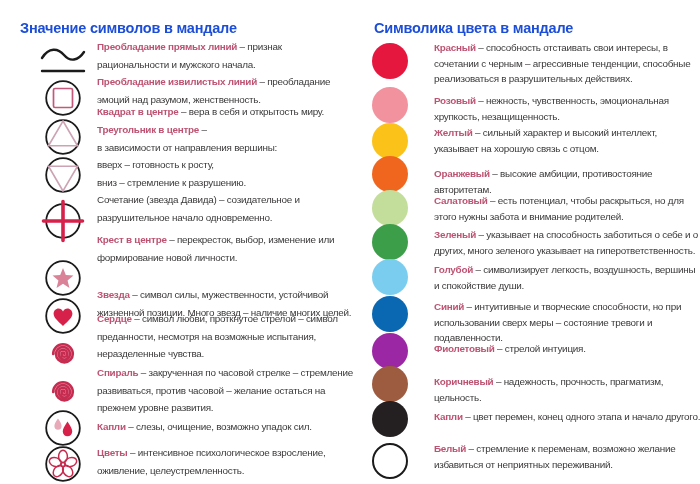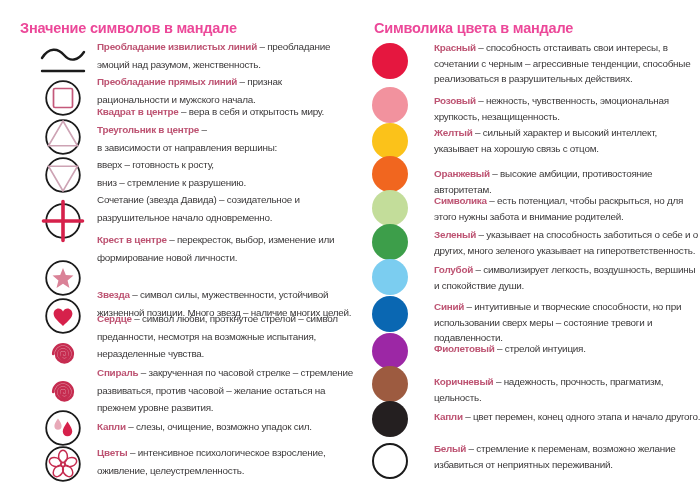--- a/index.html
+++ b/index.html
@@ -3,21 +3,21 @@
 <meta charset="utf-8">
 <style>
   html,body { margin:0; padding:0; }
   body {
     width:700px; height:484px; position:relative; overflow:hidden;
     background:#ffffff; color:#3b393a;
     font-family:"Liberation Sans", sans-serif;
   }
   .heading {
     position:absolute; top:10px;
-    font-size:14.5px; font-weight:bold; color:#ec4899; letter-spacing:-0.2px;
+    font-size:14.5px; font-weight:bold; color:#1d4ed8; letter-spacing:-0.2px;
   }
   #symbols-heading { left:20px; }
   #colors-heading  { left:374px; }
 
   .tblock { position:absolute; }
   .ltext { left:97px;  width:256px; font-size:9.9px; line-height:17.5px; letter-spacing:-0.25px; }
   .rtext { left:434px; width:268px; font-size:9.9px; line-height:15.5px; letter-spacing:-0.25px; }
   .entry { margin:0; white-space:pre-line; }
   .lead  { font-weight:bold; color:#bd5372; }
 
@@ -92,22 +92,22 @@
       <ellipse cx="0" cy="-8" rx="4.4" ry="6.2"></ellipse>
       <ellipse cx="0" cy="-8" rx="4.4" ry="6.2" transform="rotate(72)"></ellipse>
       <ellipse cx="0" cy="-8" rx="4.4" ry="6.2" transform="rotate(144)"></ellipse>
       <ellipse cx="0" cy="-8" rx="4.4" ry="6.2" transform="rotate(216)"></ellipse>
       <ellipse cx="0" cy="-8" rx="4.4" ry="6.2" transform="rotate(288)"></ellipse>
       <circle cx="0" cy="0" r="2.3"></circle>
     </g>
   </svg>
 
   <div class="tblock ltext" style="top:38px">
+    <p class="entry"><span class="lead">Преобладание прямых линий</span><span> – признак рациональности и мужского начала.</span></p>
     <p class="entry"><span class="lead">Преобладание извилистых линий</span><span> – преобладание эмоций над разумом, женственность.</span></p>
-    <p class="entry"><span class="lead">Преобладание прямых линий</span><span> – признак рациональности и мужского начала.</span></p>
   </div>
 
   <div class="tblock ltext" style="top:103px">
     <p class="entry"><span class="lead">Квадрат в центре</span><span> – вера в себя и открытость миру.</span></p>
   </div>
 
   <div class="tblock ltext" style="top:121px">
     <p class="entry"><span class="lead">Треугольник в центре</span><span> –
 в зависимости от направления вершины:
 вверх – готовность к росту,
@@ -162,21 +162,21 @@
   <div class="tblock rtext" style="top:93px">
     <p class="entry"><span class="lead">Розовый</span><span> – нежность, чувственность, эмоциональная хрупкость, незащищенность.</span></p>
   </div>
   <div class="tblock rtext" style="top:125px">
     <p class="entry"><span class="lead">Желтый</span><span> – сильный характер и высокий интеллект, указывает на хорошую связь с отцом.</span></p>
   </div>
   <div class="tblock rtext" style="top:166px">
     <p class="entry"><span class="lead">Оранжевый</span><span> – высокие амбиции, противостояние авторитетам.</span></p>
   </div>
   <div class="tblock rtext" style="top:193px">
-    <p class="entry"><span class="lead">Символика</span><span> – есть потенциал, чтобы раскрыться, но для этого нужны забота и внимание родителей.</span></p>
+    <p class="entry"><span class="lead">Салатовый</span><span> – есть потенциал, чтобы раскрыться, но для этого нужны забота и внимание родителей.</span></p>
   </div>
   <div class="tblock rtext" style="top:227px">
     <p class="entry"><span class="lead">Зеленый</span><span> – указывает на способность заботиться о себе и о других, много зеленого указывает на гиперответственность.</span></p>
   </div>
   <div class="tblock rtext" style="top:262px">
     <p class="entry"><span class="lead">Голубой</span><span> – символизирует легкость, воздушность, вершины и спокойствие души.</span></p>
   </div>
   <div class="tblock rtext" style="top:299px">
     <p class="entry"><span class="lead">Синий</span><span> – интуитивные и творческие способности, но при использовании сверх меры – состояние тревоги и подавленности.</span></p>
   </div>

